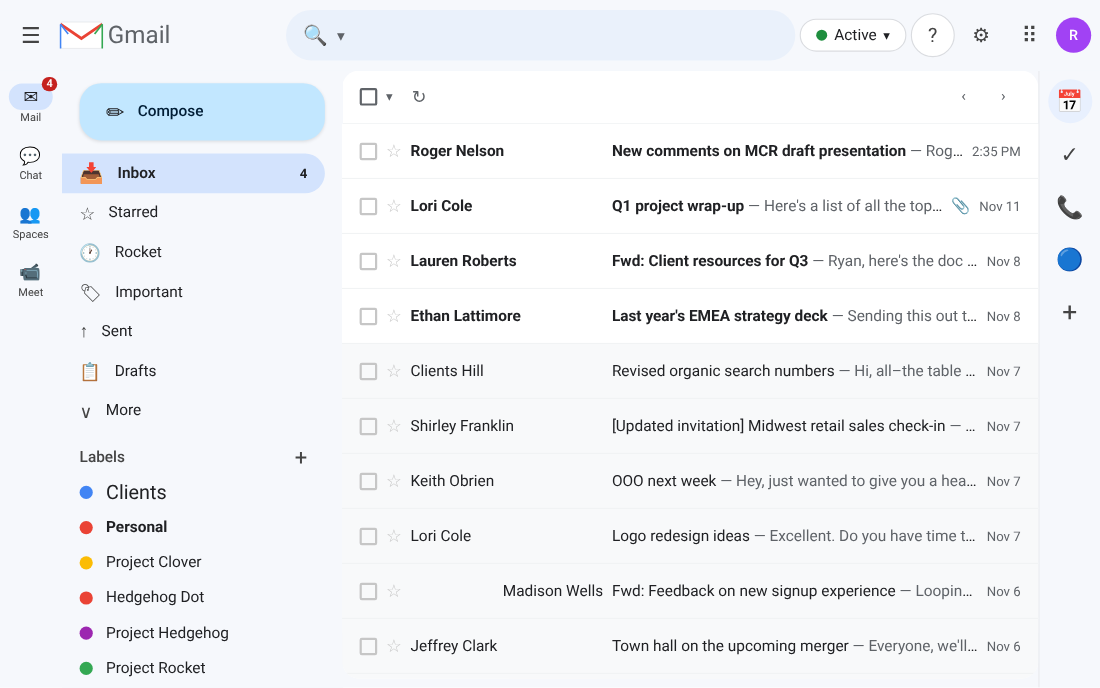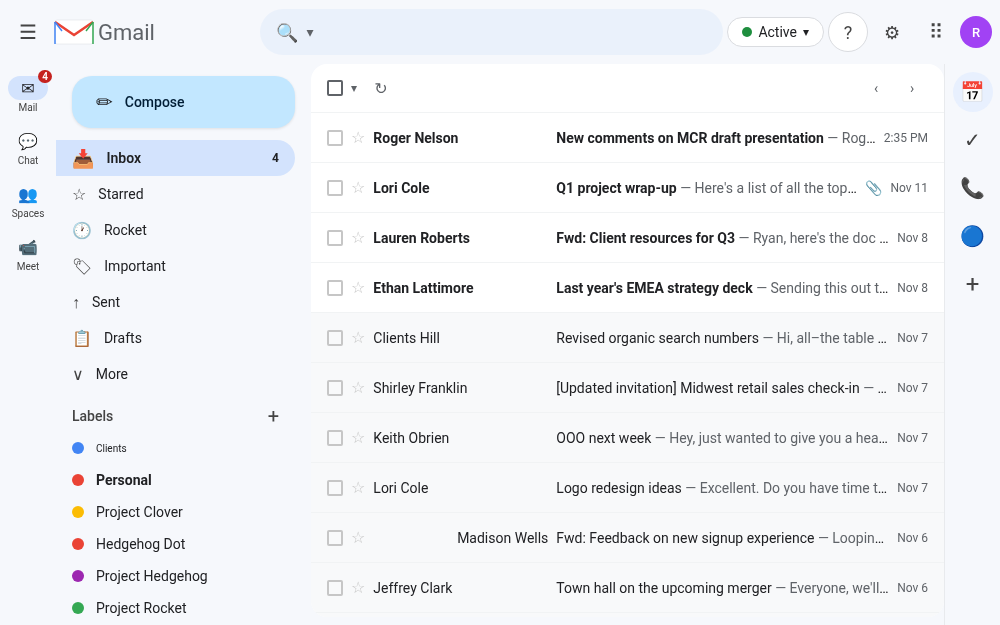--- a/index.html
+++ b/index.html
@@ -114,21 +114,21 @@
       <span>More</span>
     </div>
 
     <div style="display:flex;align-items:center;padding:12px 16px 4px 16px;margin-right:16px;">
       <span style="font-size:14px;color:#444;flex:1;font-weight:500;">Labels</span>
       <span style="cursor:pointer;font-size:20px;color:#444;">+</span>
     </div>
 
     <div style="display:flex;align-items:center;gap:12px;padding:4px 16px;height:32px;border-radius:0 20px 20px 0;cursor:pointer;margin-right:16px;">
       <span style="width:12px;height:12px;border-radius:50%;background:#4285f4;flex-shrink:0;"></span>
-      <span style="font-size:10px;">Clients</span>
+      <span style="font-size:18px;">Clients</span>
     </div>
     <div style="display:flex;align-items:center;gap:12px;padding:4px 16px;height:32px;border-radius:0 20px 20px 0;cursor:pointer;margin-right:16px;">
       <span style="width:12px;height:12px;border-radius:50%;background:#ea4335;flex-shrink:0;"></span>
       <span style="font-size:14px;font-weight:bold;">Personal</span>
     </div>
     <div style="display:flex;align-items:center;gap:12px;padding:4px 16px;height:32px;border-radius:0 20px 20px 0;cursor:pointer;margin-right:16px;">
       <span style="width:12px;height:12px;border-radius:50%;background:#fbbc04;flex-shrink:0;"></span>
       <span style="font-size:14px;">Project Clover</span>
     </div>
     <div style="display:flex;align-items:center;gap:12px;padding:4px 16px;height:32px;border-radius:0 20px 20px 0;cursor:pointer;margin-right:16px;">

